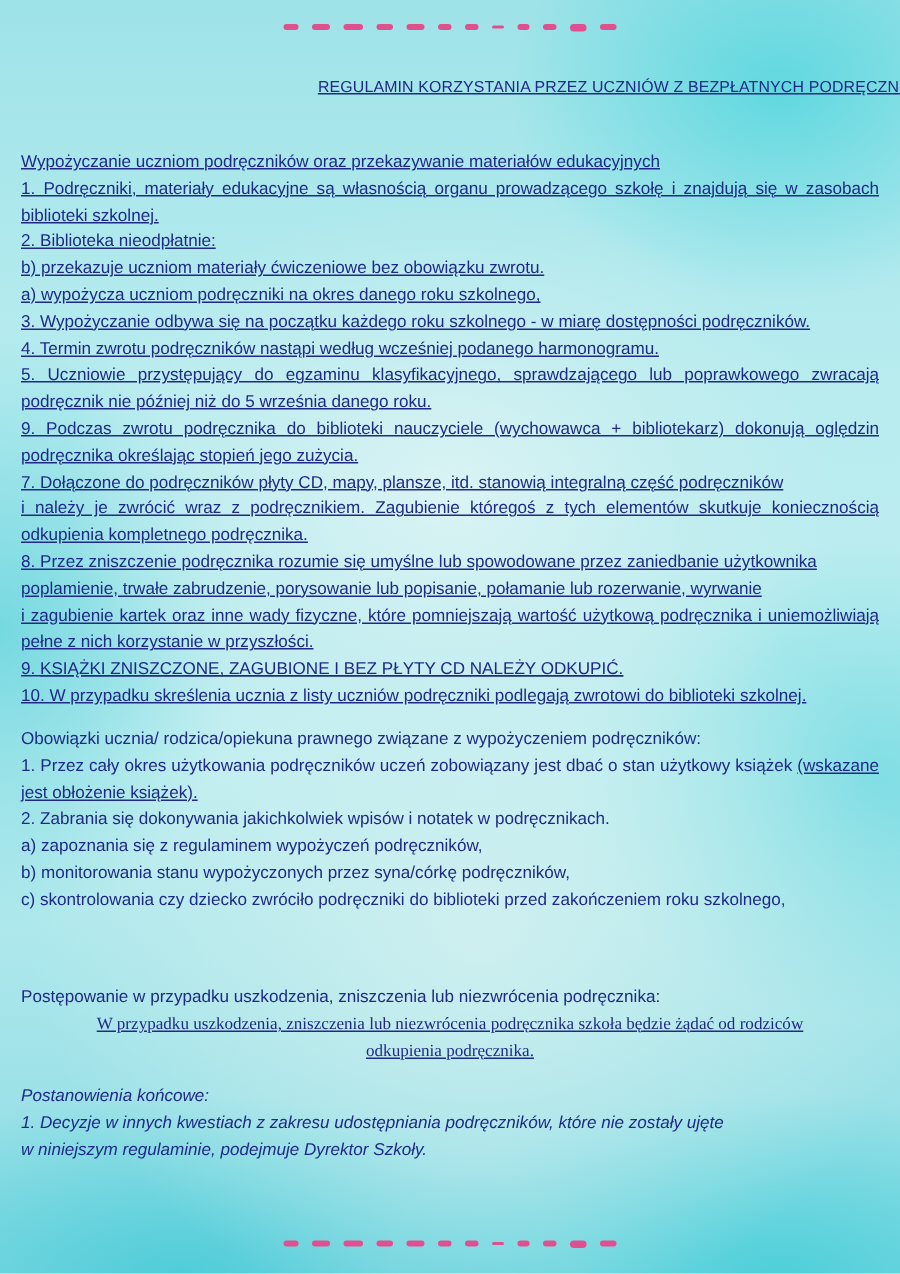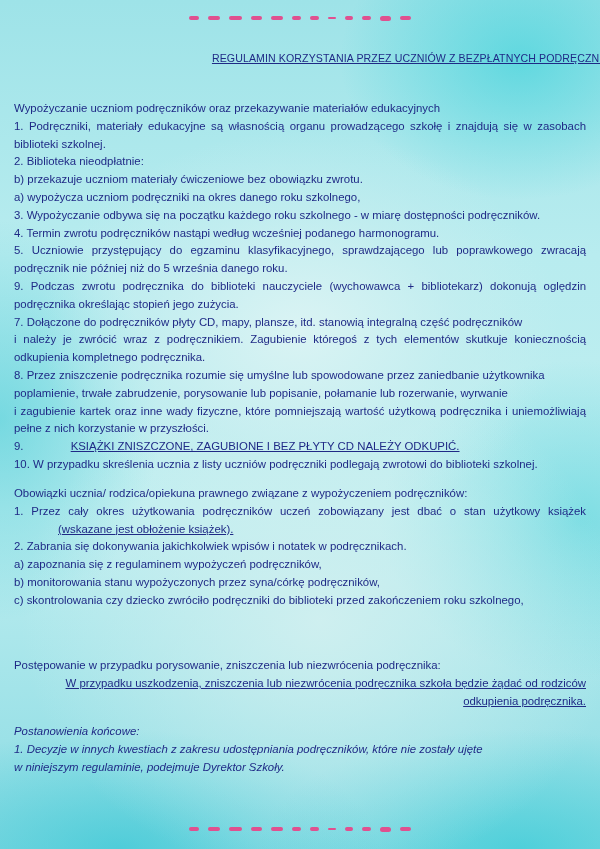--- a/index.html
+++ b/index.html
@@ -31,23 +31,23 @@
       position: absolute; top: 50px; left: 0; width: 600px;
       text-align: right; font-size: 10.6px; line-height: 17px;
       text-decoration: underline; letter-spacing: 0.1px; padding-left: 28px;
     }
     .content {
       position: absolute; left: 14px; width: 572px;
       font-size: 11.4px; line-height: 17.8px;
     }
     .content p { margin: 0; }
     .justify { text-align: justify; text-align-last: left; }
-    .u { text-decoration: underline; margin-left: 44px; }
-    .center { text-align: right; }
-    #sec1 { top: 100px; }
+    .u { text-decoration: underline; }
+    .center { text-align: center; font-family: Liberation Serif, serif; }
+    #sec1 { top: 100px; text-decoration: underline; }
     #sec2 { top: 485px; }
     #sec3 { top: 657px; }
     #sec4 { top: 723px; font-style: italic; }
   </style>
 </head>
 <body>
 
 <div class="dashes top">
   <span class="dash" style="width:10px"></span>
   <span class="dash" style="width:12px"></span>
@@ -89,21 +89,21 @@
 <div class="content" id="sec2">
   <p>Obowiązki ucznia/ rodzica/opiekuna prawnego związane z wypożyczeniem podręczników:</p>
   <p class="justify"><span>1. Przez cały okres użytkowania podręczników uczeń zobowiązany jest dbać o stan użytkowy książek </span><span class="u">(wskazane jest obłożenie książek).</span></p>
   <p>2. Zabrania się dokonywania jakichkolwiek wpisów i notatek w podręcznikach.</p>
   <p>a) zapoznania się z regulaminem wypożyczeń podręczników,</p>
   <p>b) monitorowania stanu wypożyczonych przez syna/córkę podręczników,</p>
   <p>c) skontrolowania czy dziecko zwróciło podręczniki do biblioteki przed zakończeniem roku szkolnego,</p>
 </div>
 
 <div class="content" id="sec3">
-  <p>Postępowanie w przypadku porysowanie, zniszczenia lub niezwrócenia podręcznika:</p>
+  <p>Postępowanie w przypadku uszkodzenia, zniszczenia lub niezwrócenia podręcznika:</p>
   <p class="center u">W przypadku uszkodzenia, zniszczenia lub niezwrócenia podręcznika szkoła będzie żądać od rodziców</p>
   <p class="center u">odkupienia podręcznika.</p>
 </div>
 
 <div class="content" id="sec4">
   <p>Postanowienia końcowe:</p>
   <p>1. Decyzje w innych kwestiach z zakresu udostępniania podręczników, które nie zostały ujęte</p>
   <p>w niniejszym regulaminie, podejmuje Dyrektor Szkoły.</p>
 </div>
 

